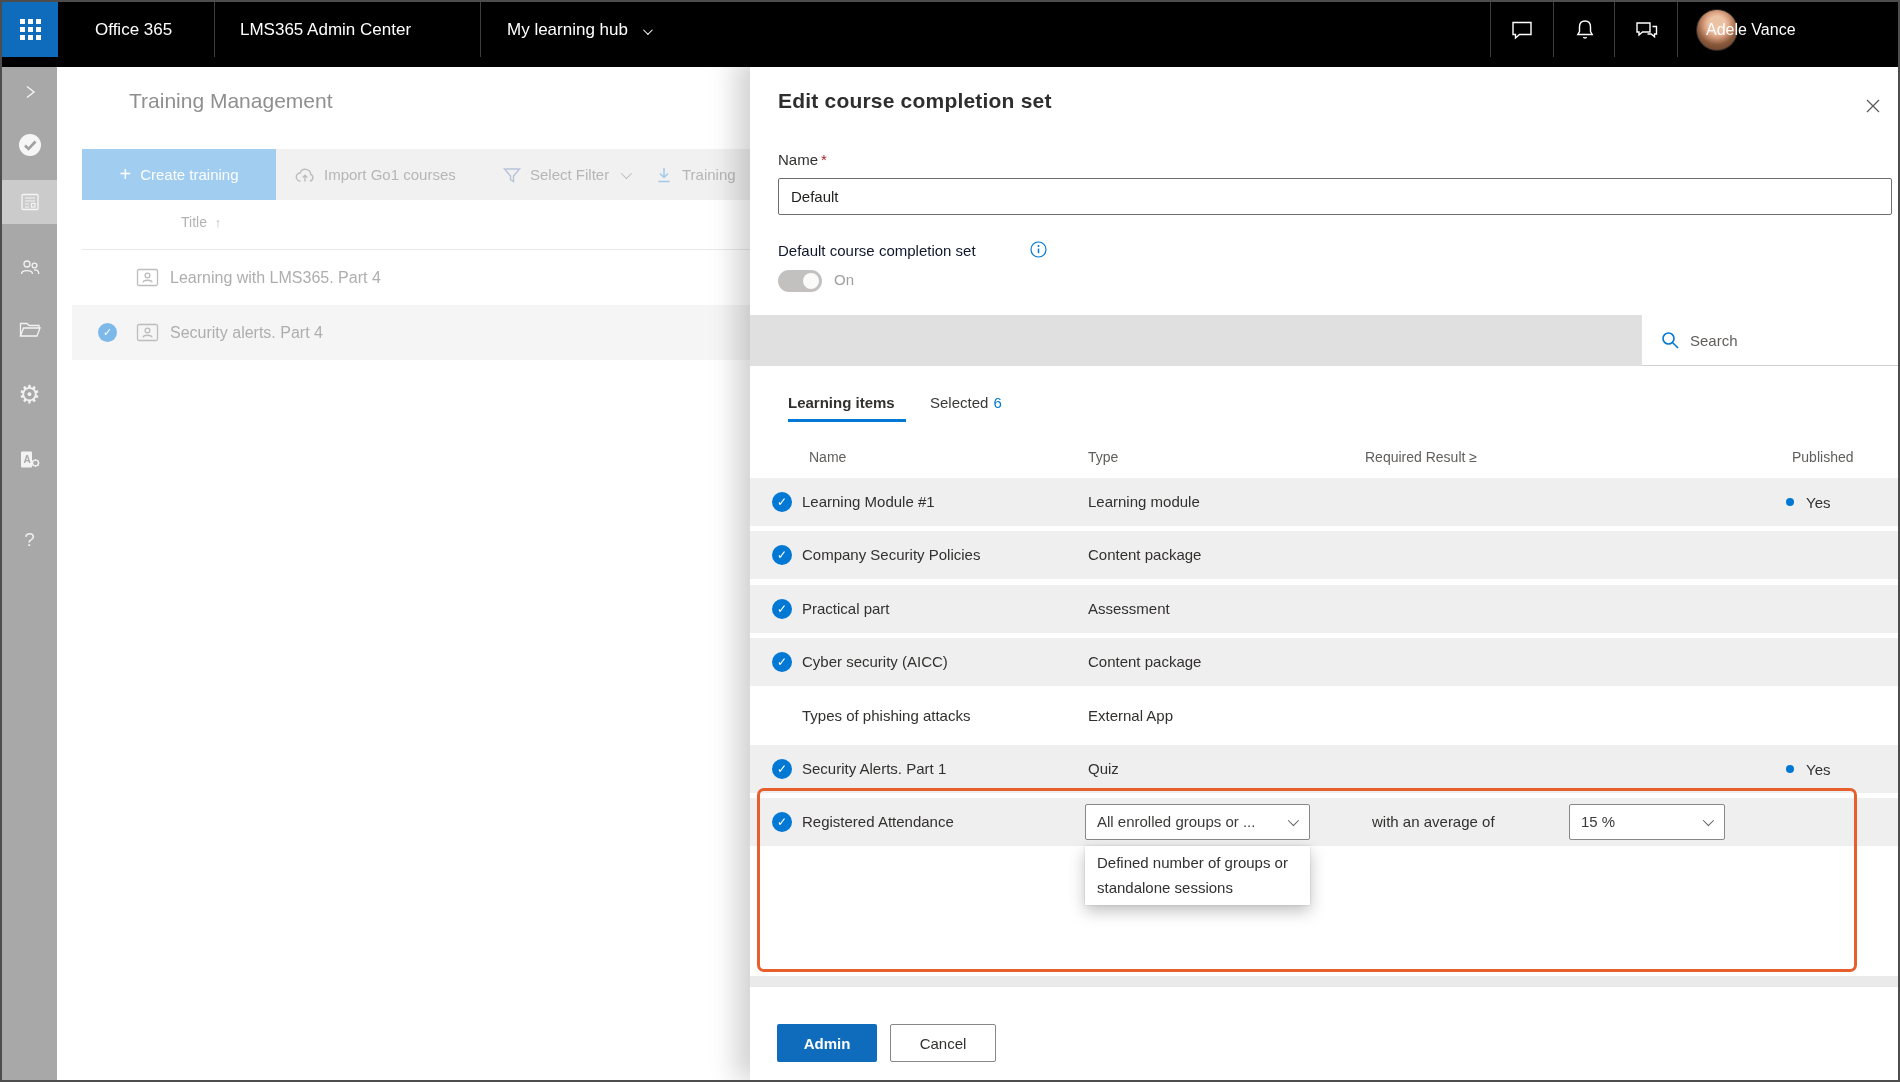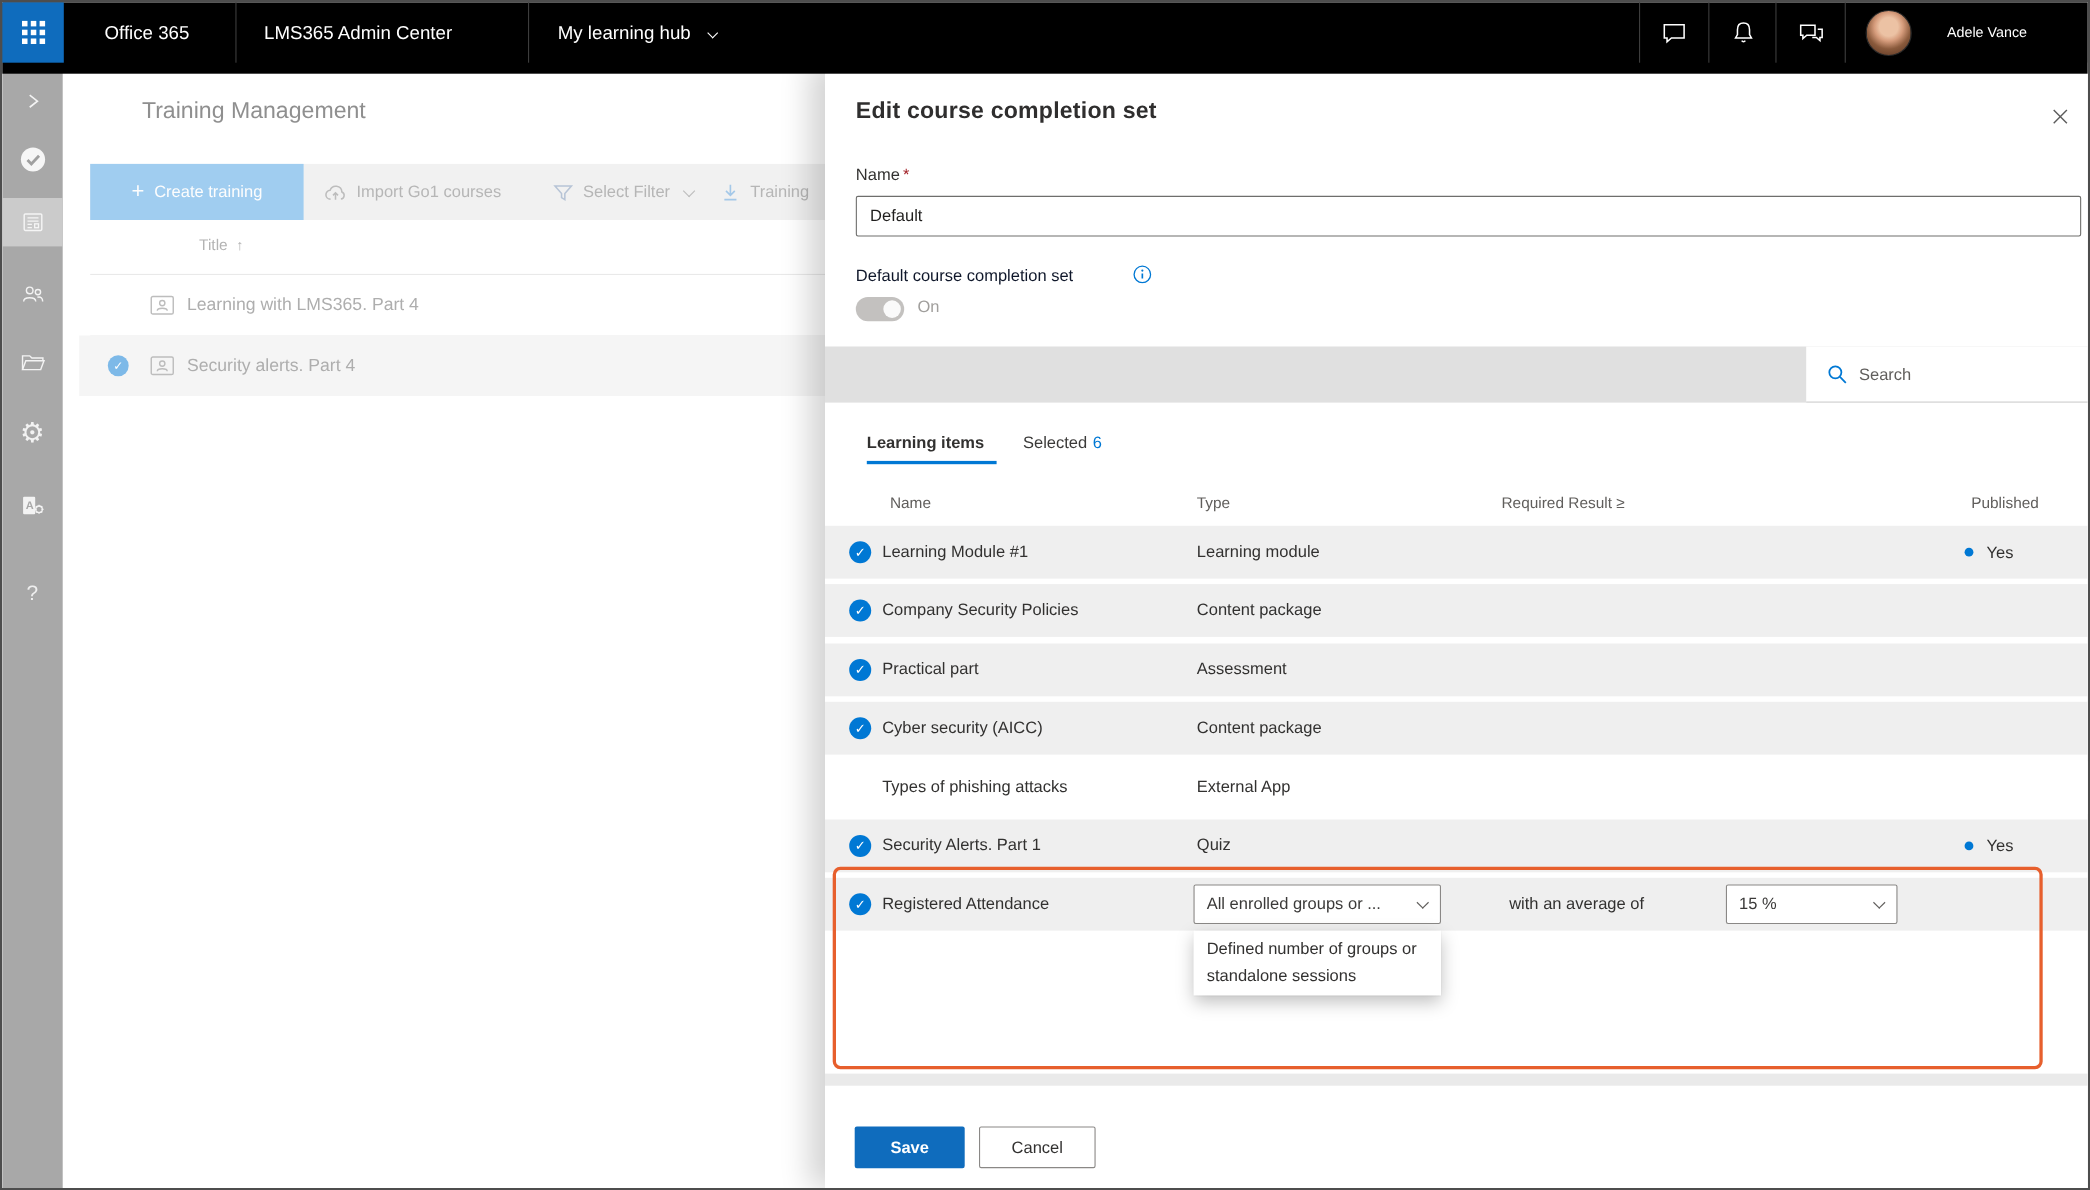--- a/index.html
+++ b/index.html
@@ -142,21 +142,21 @@
     </div>
     <div class="tb-divider" style="left:1612px"></div>
     <div class="tb-iconbtn" style="left:1617px">
       <svg width="27" height="26" viewBox="0 0 27 26">
           <path d="M4 6 h13 v9 H9.5 l-3.5 3 v-3 H4 Z" fill="none" stroke="#fff" stroke-width="1.4"></path>
           <path d="M19.5 9.5 h4 v7.5 h-2 v2.8 l-3.3-2.8 h-3.7" fill="none" stroke="#fff" stroke-width="1.4"></path>
         </svg>
     </div>
     <div class="tb-divider" style="left:1675px"></div>
     <div class="avatar" style="left:1694px"></div>
-    <div class="tb-text" style="left:1768px; font-size:13px">Adele Vance</div>
+    <div class="tb-text" style="left:1704px; font-size:16px">Adele Vance</div>
   </header>
 
   <aside class="sidebar">
     <div class="nav-item" style="top:13px">
       <svg width="20" height="20" viewBox="0 0 20 20">
           <path d="M7 4.5 L14 10 L7 15.5" fill="none" stroke="#f3f3f3" stroke-width="1.5"></path>
         </svg>
     </div>
     <div class="nav-item" style="top:66px">
       <svg width="26" height="26" viewBox="0 0 26 26">
@@ -360,17 +360,17 @@
     </div>
 
     <div class="highlight-box"></div>
 
     <div class="dropdown">
       <div class="opt">Defined number of groups or standalone sessions</div>
     </div>
 
     <div class="tbl-bottom-strip"></div>
 
-    <button class="btn-save">Save</button>
+    <button class="btn-save">Admin</button>
     <button class="btn-cancel">Cancel</button>
   </section>
 
 </div>
 
 </body></html>

